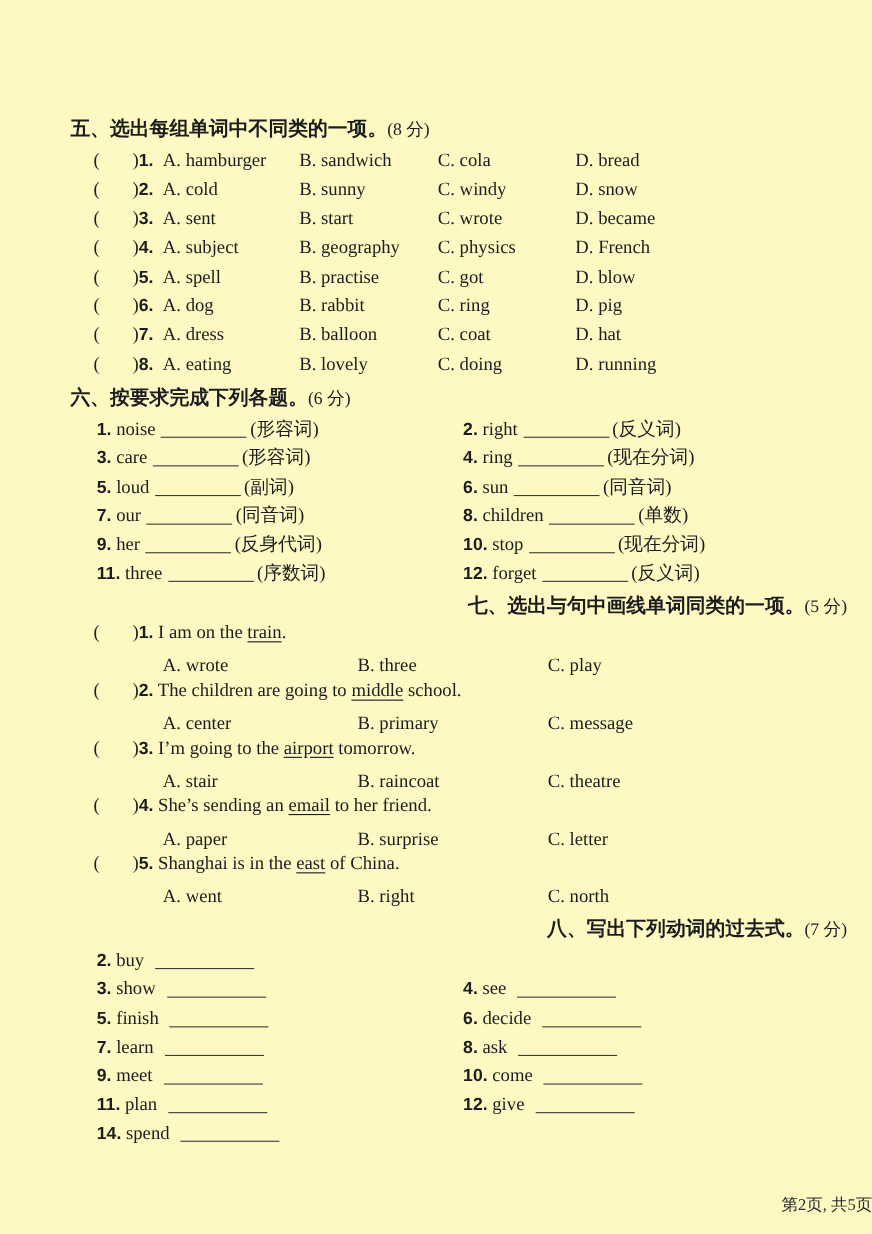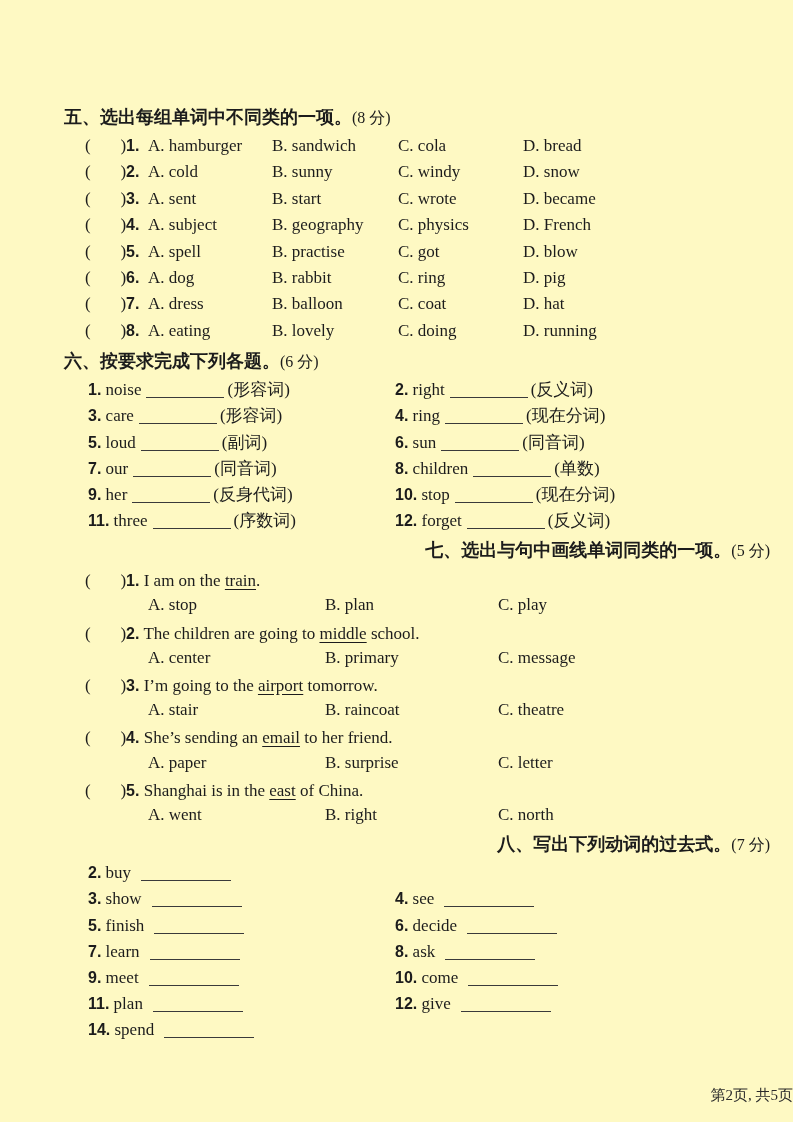--- a/index.html
+++ b/index.html
@@ -12,30 +12,30 @@
   .num{font-family:"Liberation Sans",sans-serif;font-weight:700;font-size:16px;}
   .bracket{white-space:pre;}
   
   .s5rows{margin-top:3px;}
   .s5row{display:grid;grid-template-columns:63px 124px 126px 125px auto;
          padding-left:21px;height:26.4px;line-height:26.4px;font-size:17px;white-space:nowrap;}
   
   .s6rows{margin-top:3px;}
   .s8rows{margin-top:3px;}
   .tworow{display:grid;grid-template-columns:307px auto;padding-left:24px;
-          height:26.2px;line-height:26.2px;font-size:17px;white-space:nowrap;}
+          height:26.2px;line-height:26.2px;font-size:17px;white-space:nowrap;gap:26px;}
   .blank6{display:inline-block;width:78px;height:15px;border-bottom:1.4px solid #3a3a3a;
           vertical-align:-3px;margin:0 3px 0 5px;}
   .blank8{display:inline-block;width:90px;height:15px;border-bottom:1.4px solid #3a3a3a;
           vertical-align:-3px;margin-left:10px;}
   
   .s7block{margin-top:3px;}
   .mt{margin-top:3px;text-align:right;}
   .mt4{margin-top:4px;}
-  .s7q{padding-left:21px;height:26.2px;line-height:30px;font-size:17px;white-space:nowrap;}
+  .s7q{padding-left:21px;height:26.2px;line-height:18px;font-size:17px;white-space:nowrap;}
   .s7opts{display:grid;grid-template-columns:177px 173px auto;padding-left:84px;
           height:26.2px;line-height:26.2px;font-size:17px;white-space:nowrap;}
   .uw{text-decoration:underline;text-underline-offset:3px;}
   .footer{position:absolute;left:0;right:0;top:1086px;text-align:right;
           font-size:15px;color:#2a2a2a;}
 </style>
 </head>
 <body>
 
 <div class="page">
@@ -134,22 +134,22 @@
     </div>
 
     <div class="sec-h mt">
       <span class="sec-title">七、选出与句中画线单词同类的一项。</span><span class="sec-pts">(5 分)</span>
     </div>
     <div class="s7block">
       <div class="s7q">
         <span class="bracket">(&nbsp;&nbsp;&nbsp;&nbsp;&nbsp;&nbsp;&nbsp;)</span><span class="num">1.</span> <span>I am on the </span><span class="uw">train</span><span>.</span>
       </div>
       <div class="s7opts">
-        <span>A. stop</span>
-        <span>B. plan</span>
+        <span>A. wrote</span>
+        <span>B. three</span>
         <span>C. play</span>
       </div>
       <div class="s7q">
         <span class="bracket">(&nbsp;&nbsp;&nbsp;&nbsp;&nbsp;&nbsp;&nbsp;)</span><span class="num">2.</span> <span>The children are going to </span><span class="uw">middle</span><span> school.</span>
       </div>
       <div class="s7opts">
         <span>A. center</span>
         <span>B. primary</span>
         <span>C. message</span>
       </div>

